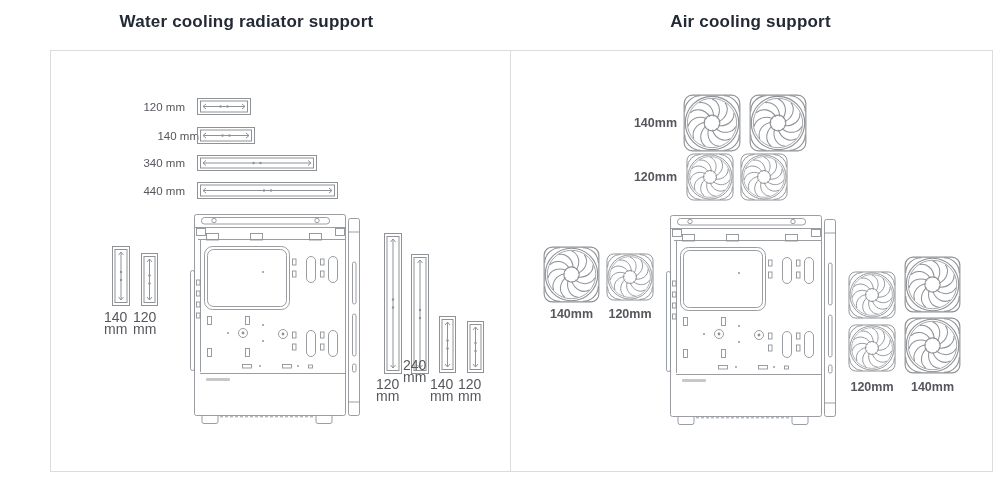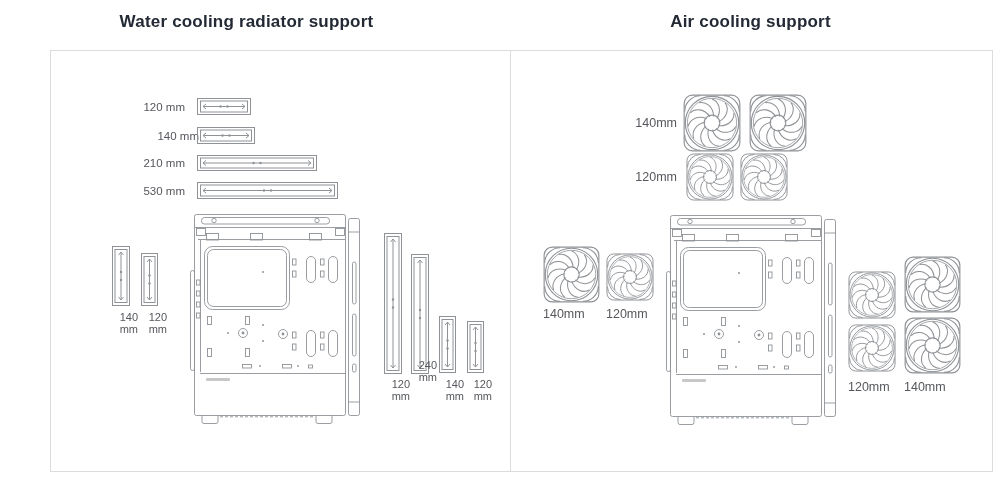--- a/index.html
+++ b/index.html
@@ -1,22 +1,22 @@
 <!DOCTYPE html>
 <html><head>
 <meta charset="utf-8">
 <style>
   html,body{margin:0;padding:0;background:#ffffff;}
   body{width:1000px;height:480px;position:relative;font-family:"Liberation Sans",sans-serif;overflow:hidden;}
   .title{position:absolute;top:12px;height:24px;font-size:17px;font-weight:700;color:#232a35;text-align:center;letter-spacing:.2px;}
   .panel{position:absolute;top:50px;width:481px;height:420px;border:1px solid #dcdcdc;background:#fff;}
   .lbl{position:absolute;color:#55575c;font-size:11.5px;}
   .row-lbl{display:flex;align-items:center;justify-content:flex-end;}
-  .two-line{text-align:right;line-height:12px;font-size:11px;}
-  .fan-lbl{font-size:12.5px;}
+  .two-line{text-align:left;line-height:12px;font-size:14px;}
+  .fan-lbl{font-size:12.5px;text-align:center;font-weight:bold;}
   .draw{position:absolute;display:block;line-height:0;}
   .case-svg{position:absolute;line-height:0;}
   svg{display:block;overflow:visible;}
 </style>
 </head>
 <body>
 
 <svg width="0" height="0" style="position:absolute" aria-hidden="true">
 <defs>
 <g id="case-art" fill="none" stroke="#8f9296" stroke-width="0.9">
@@ -119,34 +119,34 @@
         <rect x="0.5" y="0.5" width="57" height="16"></rect>
         <rect x="3.5" y="3" width="51" height="11"></rect>
         <line x1="6" y1="8.5" x2="52" y2="8.5"></line>
         <path d="M9,6 L6,8.5 L9,11"></path>
         <path d="M49,6 L52,8.5 L49,11"></path>
         <circle cx="25.5" cy="8.5" r="1.2" fill="#8f9296" stroke="none"></circle>
         <circle cx="32.5" cy="8.5" r="1.2" fill="#8f9296" stroke="none"></circle>
       </svg>
     </span>
 
-  <div class="lbl row-lbl" style="left:58px;top:104px;width:76px;height:16px;">210 mm</div>
+  <div class="lbl row-lbl" style="left:58px;top:104px;width:76px;height:16px;">340 mm</div>
   <span class="draw rad-h" style="left:146px;top:104px;">
       <svg width="120" height="16" viewBox="0 0 120 16" fill="none" stroke="#8f9296" stroke-width="1">
         <rect x="0.5" y="0.5" width="119" height="15"></rect>
         <rect x="3.5" y="3" width="113" height="10"></rect>
         <line x1="6" y1="8" x2="114" y2="8"></line>
         <path d="M9,5.5 L6,8 L9,10.5"></path>
         <path d="M111,5.5 L114,8 L111,10.5"></path>
         <circle cx="56.5" cy="8" r="1.2" fill="#8f9296" stroke="none"></circle>
         <circle cx="63.5" cy="8" r="1.2" fill="#8f9296" stroke="none"></circle>
       </svg>
     </span>
 
-  <div class="lbl row-lbl" style="left:58px;top:131px;width:76px;height:17px;">530 mm</div>
+  <div class="lbl row-lbl" style="left:58px;top:131px;width:76px;height:17px;">440 mm</div>
   <span class="draw rad-h" style="left:146px;top:131px;">
       <svg width="141" height="17" viewBox="0 0 141 17" fill="none" stroke="#8f9296" stroke-width="1">
         <rect x="0.5" y="0.5" width="140" height="16"></rect>
         <rect x="3.5" y="3" width="134" height="11"></rect>
         <line x1="6" y1="8.5" x2="135" y2="8.5"></line>
         <path d="M9,6 L6,8.5 L9,11"></path>
         <path d="M132,6 L135,8.5 L132,11"></path>
         <circle cx="67" cy="8.5" r="1.2" fill="#8f9296" stroke="none"></circle>
         <circle cx="74" cy="8.5" r="1.2" fill="#8f9296" stroke="none"></circle>
       </svg>

